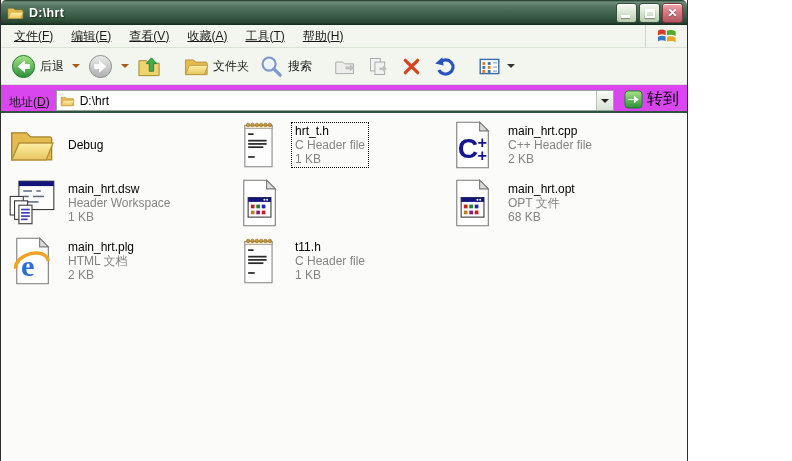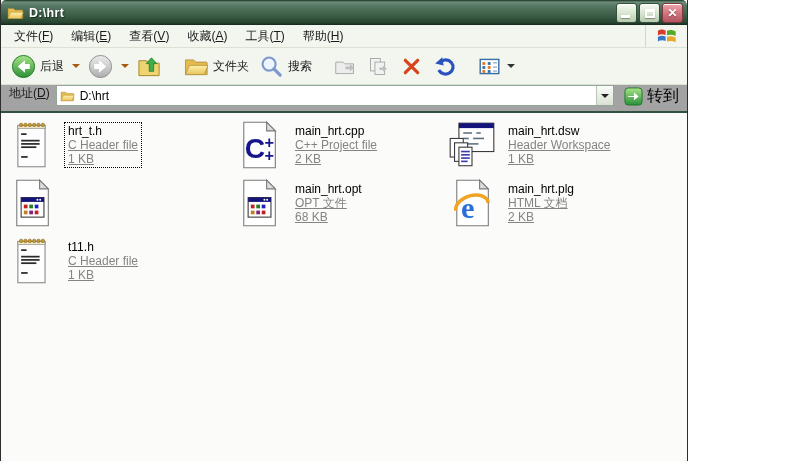--- a/index.html
+++ b/index.html
@@ -37,42 +37,42 @@
   .glyph-restore { position:absolute; left:5px; top:5px; width:10px; height:9px; border:2px solid #fff; border-top-width:3px; box-shadow:0 1px 1px rgba(0,0,0,.3); }
   .glyph-close { position:absolute; inset:0; color:#fff; font-weight:bold; font-size:12px; line-height:19px; text-align:center; text-shadow:0 1px 1px rgba(0,0,0,.4); }
   .glyph-close::after { content:"\2715"; }
   
   .menubar {
     height:23px; flex:0 0 23px; background:#f2f6ef;
     border-bottom:1px solid #d9e2d4;
     display:flex; align-items:stretch;
   }
   .menu-items { flex:1; display:flex; align-items:center; padding-left:4px; }
-  .menu-item { font-size:12px; color:#1a1a1a; padding:3px 9px; cursor:default; }
+  .menu-item { font-size:12px; color:#1a1a1a; padding:3px 9px; cursor:default;text-decoration:underline; }
   .logo-cell {
     flex:0 0 42px; border-left:1px solid #cdd8c8; display:flex; align-items:center; justify-content:center;
   }
   .logo-cell svg { width:22px; height:20px; }
   
   .toolbar {
     height:37px; flex:0 0 37px; background:#f2f6ef;
     border-bottom:1px solid #d9e2d4;
     display:flex; align-items:center; padding:0 6px; gap:2px;
   }
   .tb-btn { display:flex; align-items:center; gap:4px; padding:3px 4px; border-radius:3px; cursor:pointer; }
   .tb-label { font-size:12px; color:#1a1a1a; white-space:nowrap; }
   .drop-arrow { width:0; height:0; border-left:4px solid transparent; border-right:4px solid transparent; border-top:4px solid #a85a10; margin:0 2px; }
   .drop-arrow.dark { border-top-color:#333; }
   .tb-gap { width:10px; }
   .tb-icon24 { width:25px; height:25px; }
   .tb-icon22 { width:23px; height:23px; }
   
   .addressbar {
-    height:26px; flex:0 0 26px; background:#a3a3a3;
-    display:flex; align-items:flex-start; padding:0 4px 0 8px; gap:6px;
+    height:26px; flex:0 0 26px; background:#d946ef;
+    display:flex; align-items:flex-end; padding:0 4px 0 8px; gap:6px;
   }
   .addr-label { font-size:12px; color:#1a1a1a; white-space:nowrap; }
   .addr-combo {
     flex:1; height:21px; background:#fff; border:1px solid #94a697;
     display:flex; align-items:center; padding-left:3px;
   }
   .addr-combo .addr-icon { width:15px; height:12px; margin-right:5px; flex:0 0 auto; }
   .addr-value { flex:1; font-size:12px; color:#000; }
   .combo-drop {
     flex:0 0 17px; height:19px; border-left:1px solid #b9c6ba;
@@ -89,21 +89,21 @@
     flex:1; background:#fbfbfa; padding:3px 0 0 7px;
     display:grid; grid-template-columns:227px 213px 345px; grid-auto-rows:58px;
     align-content:start;
   }
   .tile { display:flex; align-items:center; cursor:pointer; }
   .tile-iconbox { width:48px; height:50px; display:flex; align-items:center; justify-content:center; flex:0 0 48px; }
   .tile-iconbox svg { max-width:48px; max-height:50px; }
   .tile-text { margin-left:9px; padding:1px 3px; }
   .tile.focused .tile-text { outline:1px dotted #000; }
   .fname { font-size:12px; color:#000; line-height:14px; white-space:nowrap; }
-  .fmeta { font-size:12px; color:#848484; line-height:14px; white-space:nowrap;text-decoration:underline; }
+  .fmeta { font-size:12px; color:#848484; line-height:14px; white-space:nowrap; }
   u { text-decoration:underline; }
 </style>
 </head>
 <body>
 
 <svg width="0" height="0" style="position:absolute">
   <defs>
     <linearGradient id="gGreen" x1="0" y1="0" x2="0" y2="1">
       <stop offset="0" stop-color="#a8e388"></stop>
         <stop offset="1" stop-color="#2b9038"></stop>
@@ -363,20 +363,31 @@
       <svg class="go-icon">
           <use href="#ic-go"></use>
         </svg>
       <span class="go-label">转到</span>
     </div>
   </div>
   <div class="addr-separator"></div>
 
   <div class="content">
 
+    <div class="tile folder-tile">
+      <div class="tile-iconbox">
+          <svg width="46" height="40">
+            <use href="#ic-folder"></use>
+          </svg>
+        </div>
+      <div class="tile-text">
+        <div class="fname">Debug</div>
+
+      </div>
+    </div>
 
     <div class="tile focused">
       <div class="tile-iconbox">
           <svg width="40" height="50">
             <use href="#ic-notepad"></use>
           </svg>
         </div>
       <div class="tile-text">
         <div class="fname">hrt_t.h</div>
         <div class="fmeta">C Header file</div>
@@ -385,21 +396,21 @@
     </div>
 
     <div class="tile">
       <div class="tile-iconbox">
           <svg width="40" height="50">
             <use href="#ic-cpp"></use>
           </svg>
         </div>
       <div class="tile-text">
         <div class="fname">main_hrt.cpp</div>
-        <div class="fmeta">C++ Project file</div>
+        <div class="fmeta">C++ Header file</div>
         <div class="fmeta">2 KB</div>
       </div>
     </div>
 
     <div class="tile">
       <div class="tile-iconbox">
           <svg width="48" height="48">
             <use href="#ic-dsw"></use>
           </svg>
         </div>

